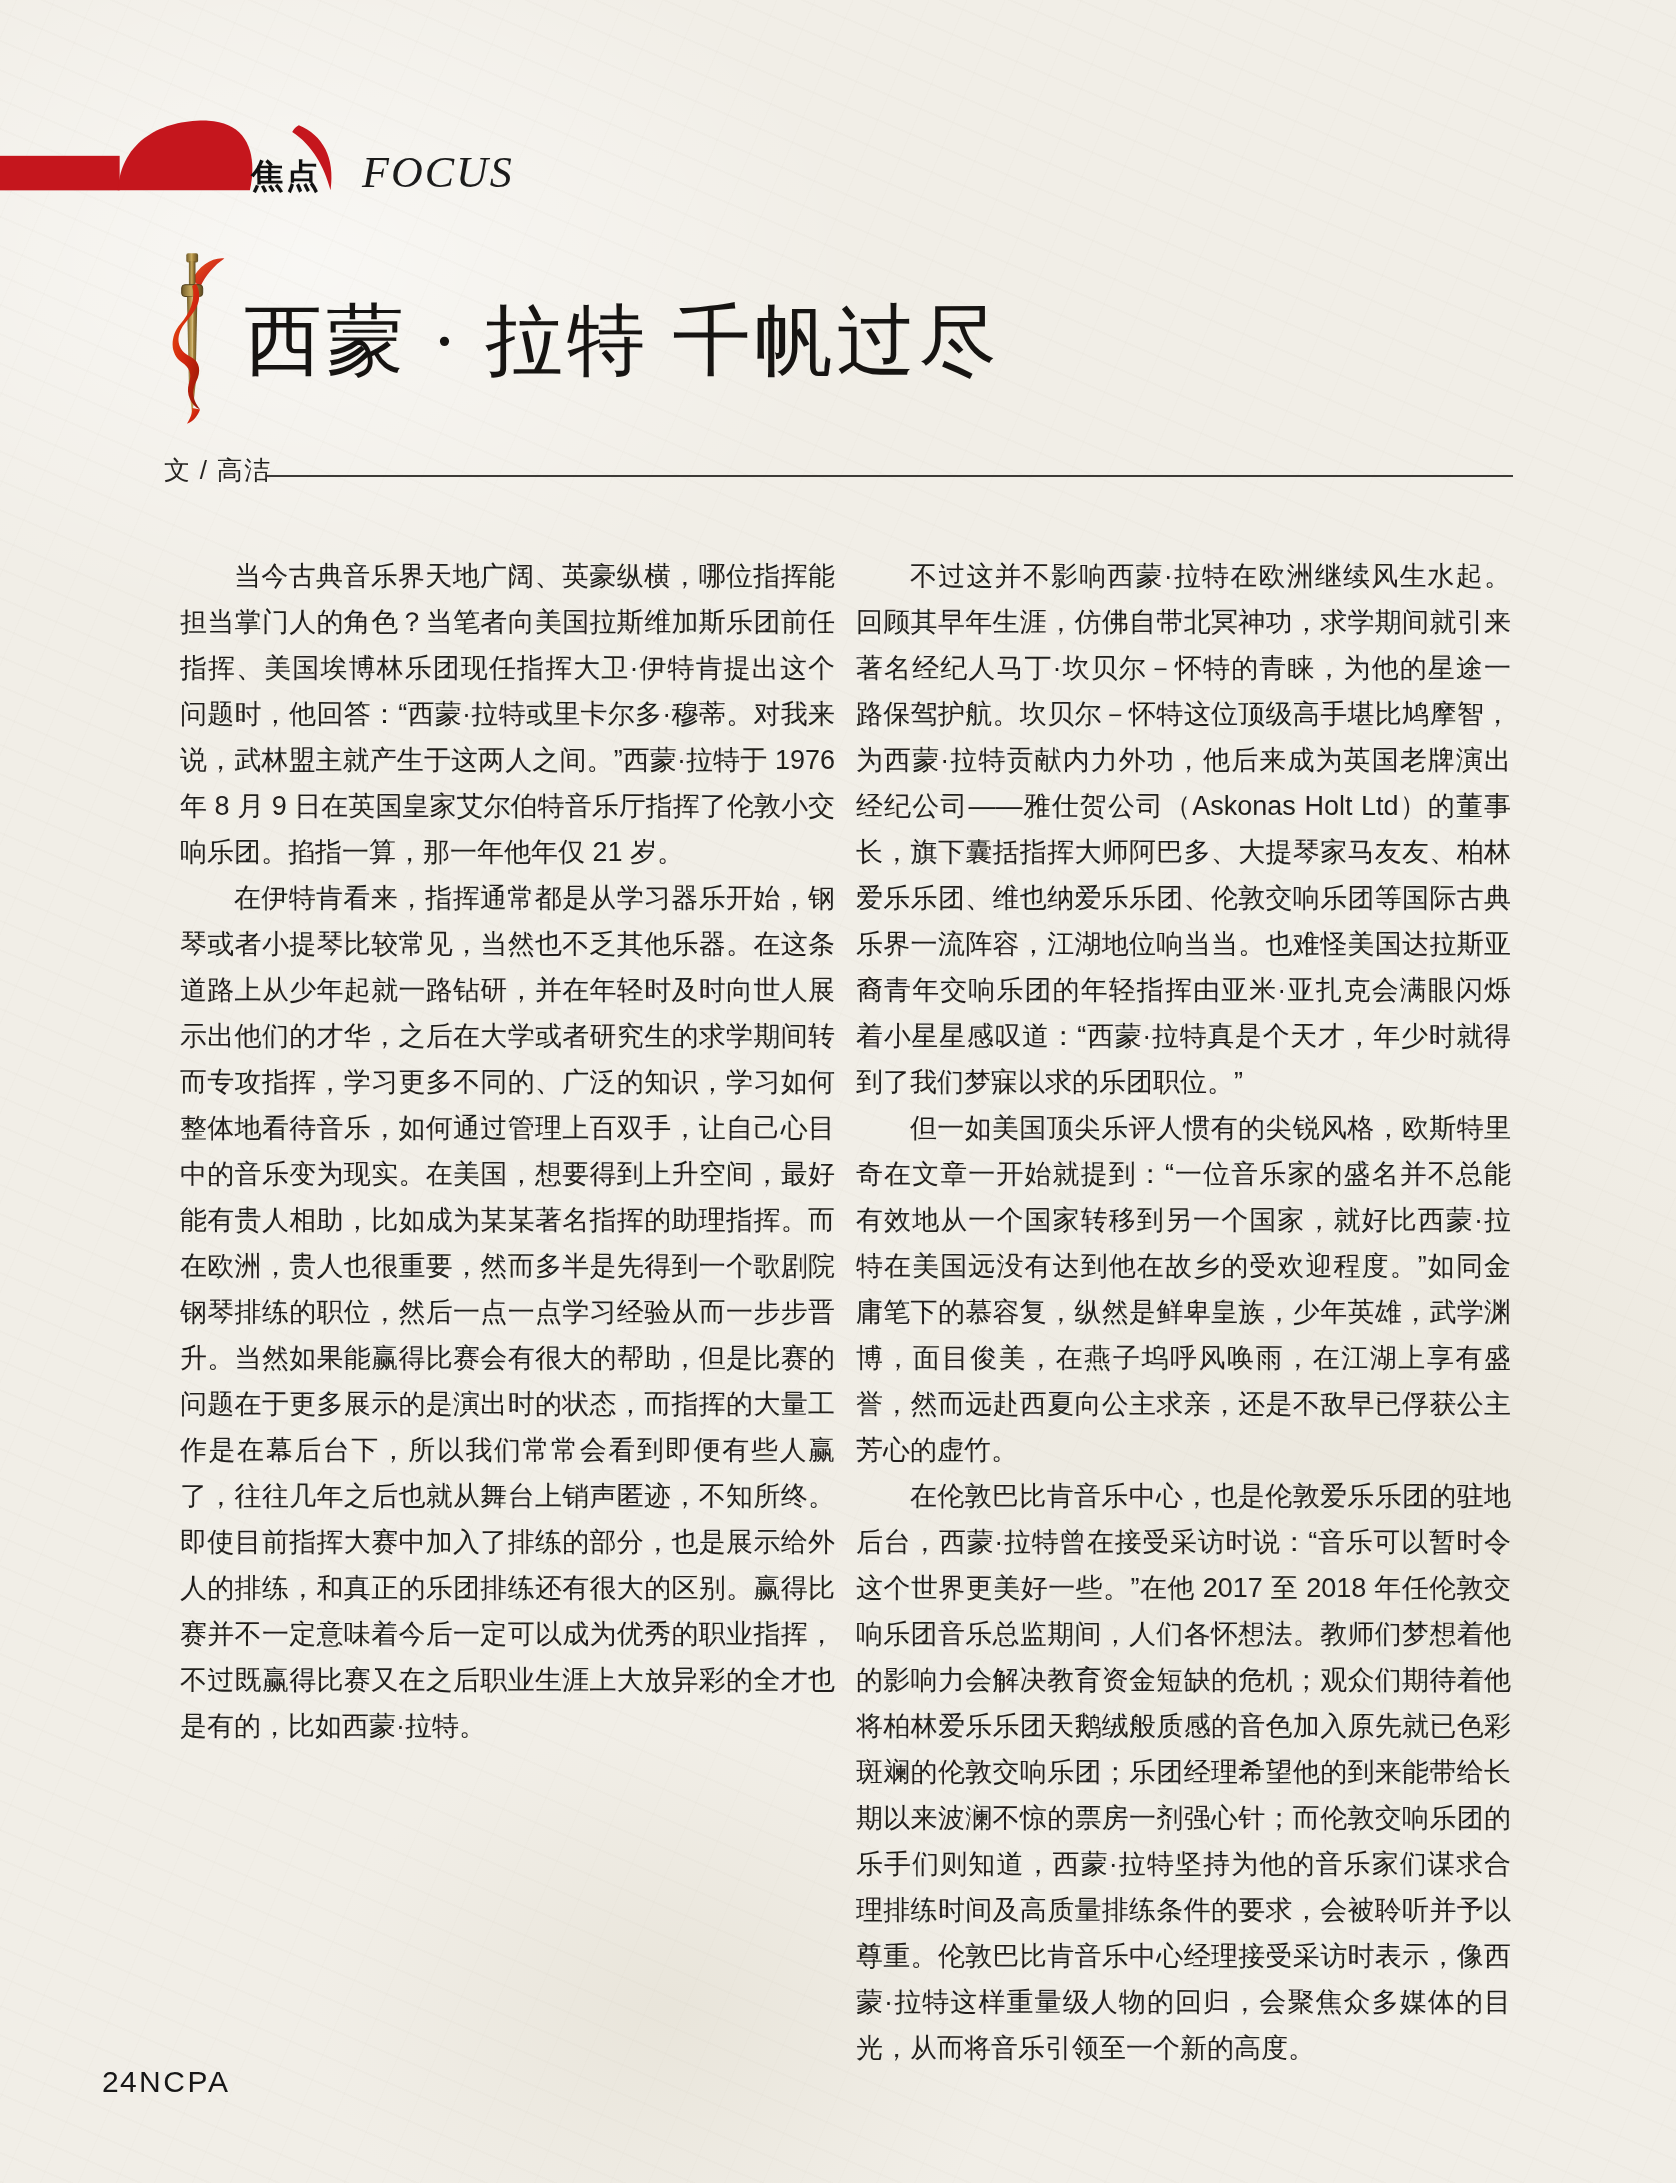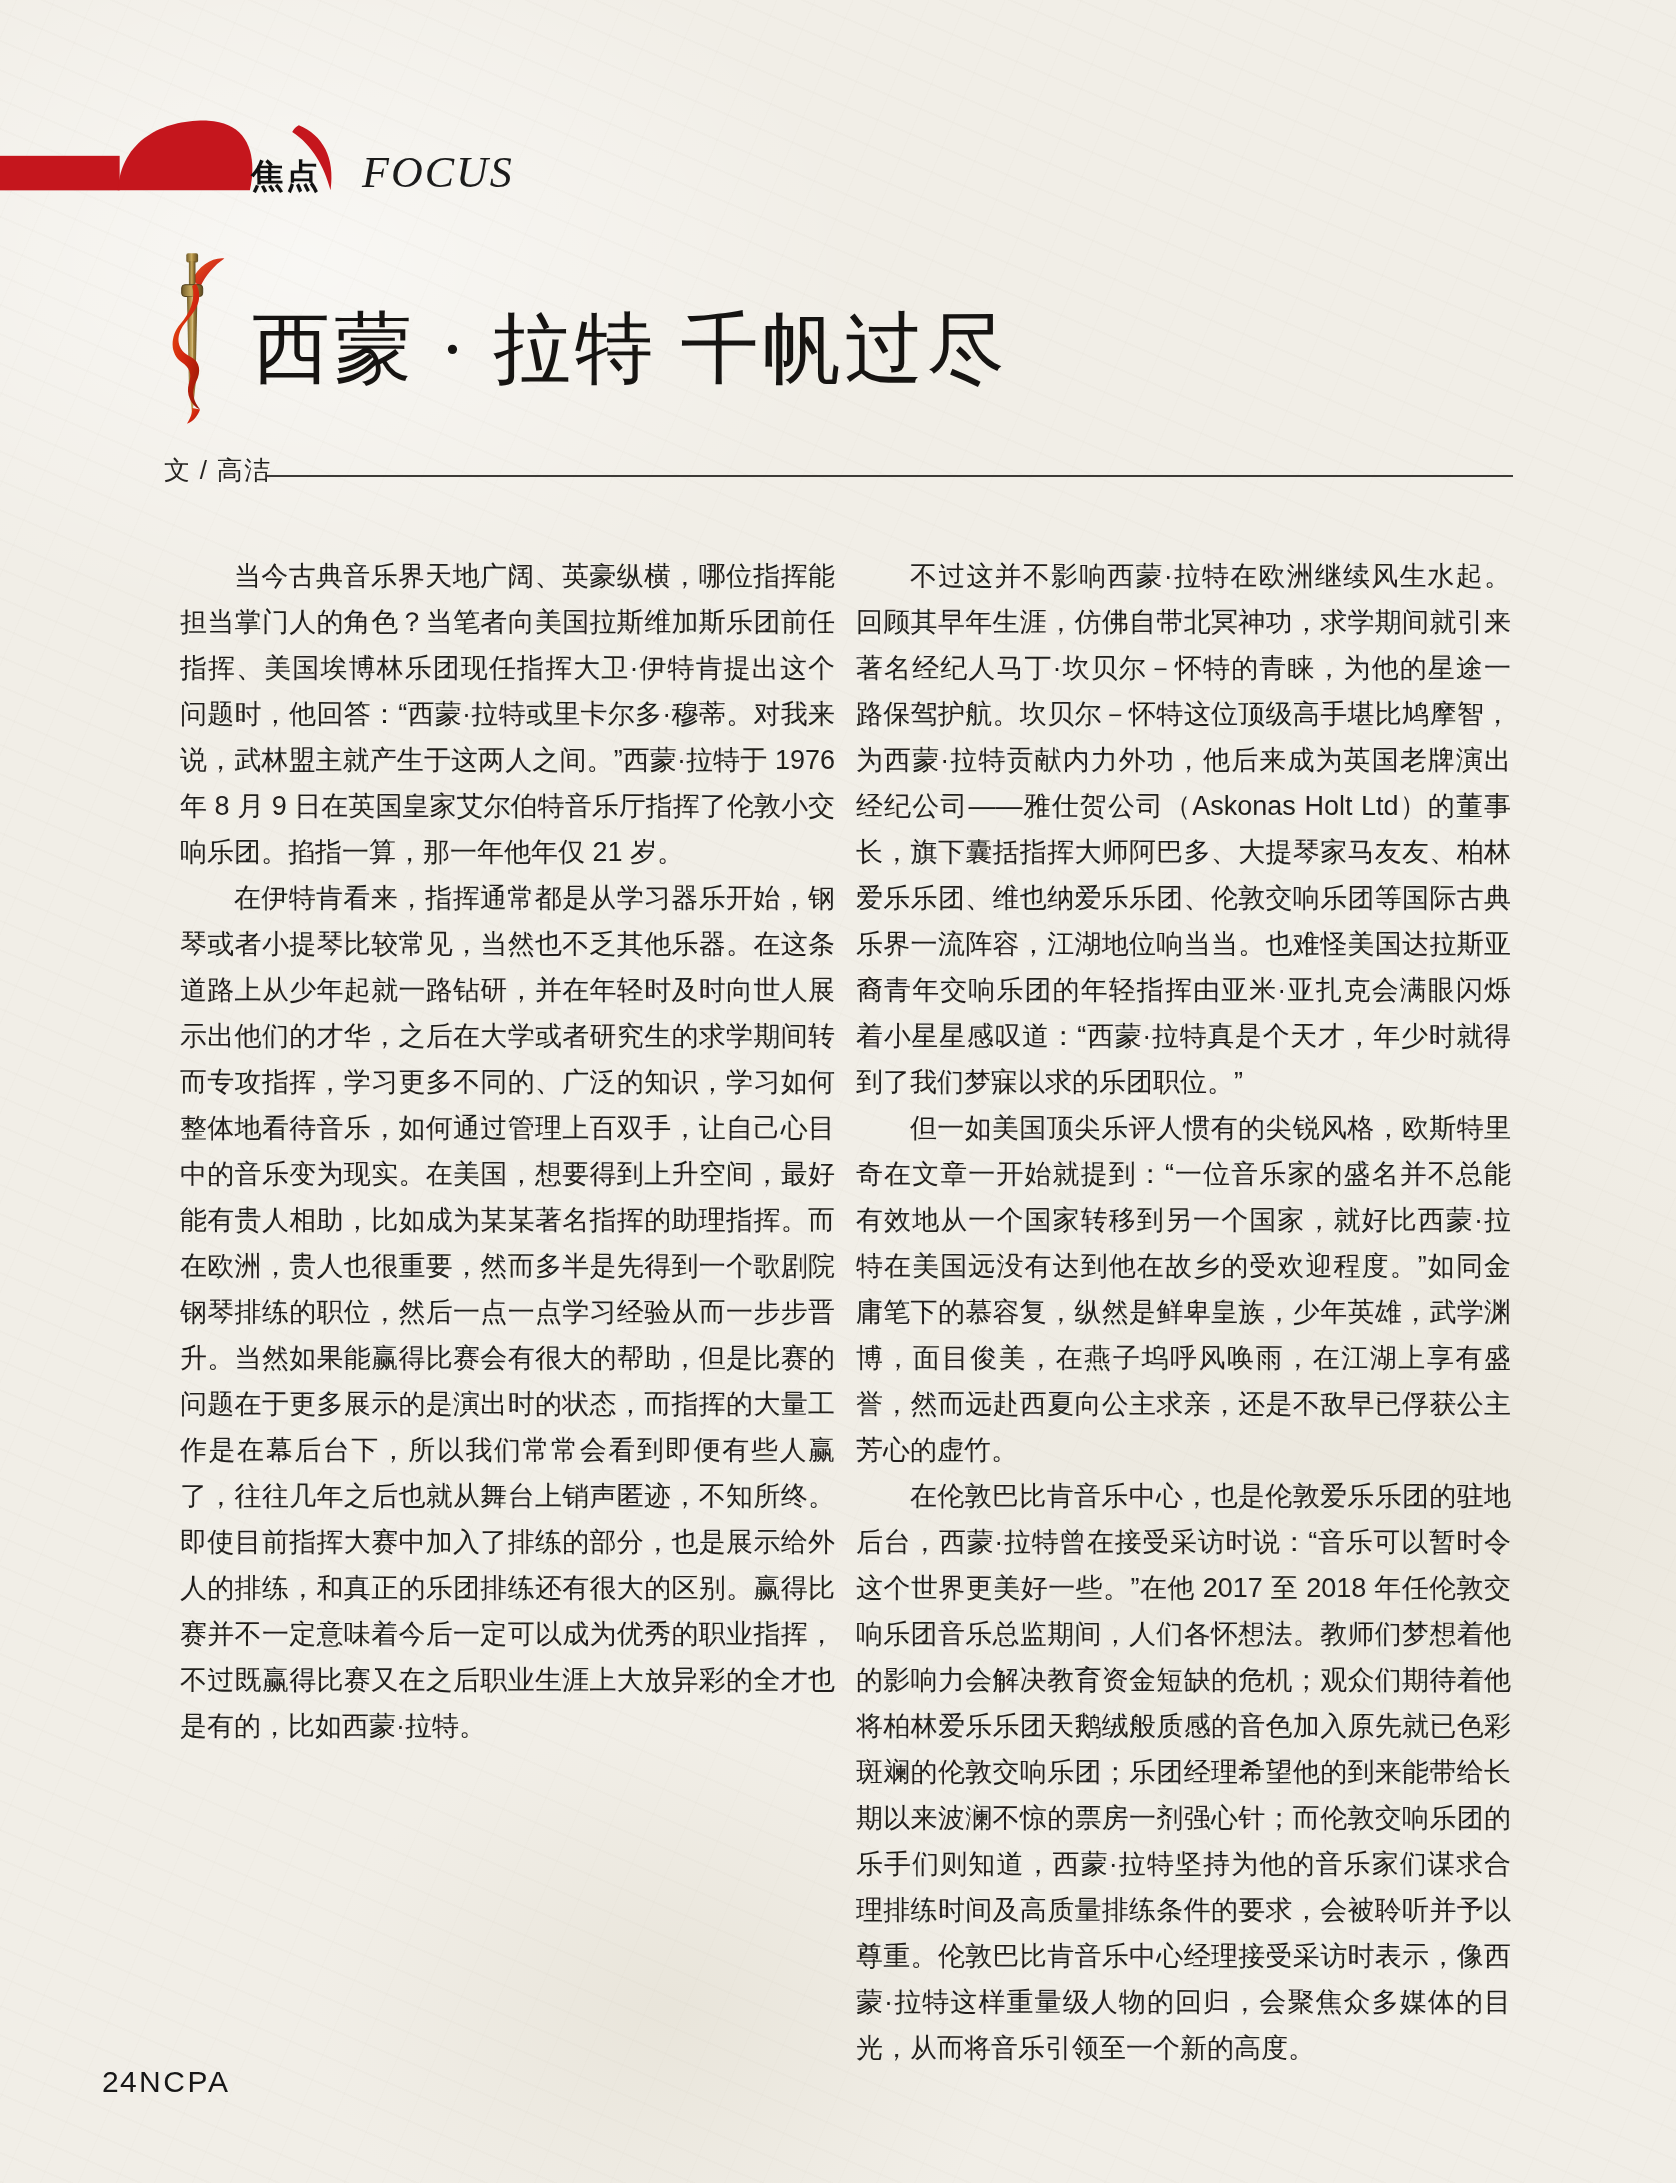--- a/index.html
+++ b/index.html
@@ -86,21 +86,21 @@
   <rect x="37" y="4" width="18" height="14" rx="3" fill="url(#gold)"></rect>
   <rect x="41" y="16" width="10" height="38" fill="url(#gold)"></rect>
   <rect x="30" y="52" width="32" height="18" rx="5" fill="url(#gold)" stroke="#4e3d1a" stroke-width="1.5"></rect>
 
   <path d="M38,70 L54,70 L51,205 L46,252 L41,205 Z" fill="url(#gold)" stroke="#4335155" stroke-width="1"></path>
   <path d="M46,70 L48,70 L46,250 Z" fill="#e8dcae" opacity=".6"></path>
 
   <path d="M52,50 C66,78 46,96 34,112 C20,131 22,152 44,162 C58,169 60,184 52,200 C44,216 48,230 58,242 C44,236 36,218 41,202 C46,188 42,178 30,170 C12,158 12,130 28,112 C42,96 52,74 46,54 Z" fill="url(#rib)"></path>
   <path d="M58,242 C54,252 48,260 38,264 C44,254 46,248 46,240 Z" fill="url(#rib)"></path>
 </svg>
-<h1 class="abs page-title" style="margin:16px;">西蒙 · 拉特 千帆过尽</h1>
+<h1 class="abs page-title" style="margin:8px;">西蒙 · 拉特 千帆过尽</h1>
 
 <div class="abs byline">文 / 高洁</div>
 <div class="abs byline-rule"></div>
 
 <div class="abs col col-left">
     <p class="para">当今古典音乐界天地广阔、英豪纵横，哪位指挥能担当掌门人的角色？当笔者向美国拉斯维加斯乐团前任指挥、美国埃博林乐团现任指挥大卫·伊特肯提出这个问题时，他回答：“西蒙·拉特或里卡尔多·穆蒂。对我来说，武林盟主就产生于这两人之间。”西蒙·拉特于 1976 年 8 月 9 日在英国皇家艾尔伯特音乐厅指挥了伦敦小交响乐团。掐指一算，那一年他年仅 21 岁。</p>
     <p class="para">在伊特肯看来，指挥通常都是从学习器乐开始，钢琴或者小提琴比较常见，当然也不乏其他乐器。在这条道路上从少年起就一路钻研，并在年轻时及时向世人展示出他们的才华，之后在大学或者研究生的求学期间转而专攻指挥，学习更多不同的、广泛的知识，学习如何整体地看待音乐，如何通过管理上百双手，让自己心目中的音乐变为现实。在美国，想要得到上升空间，最好能有贵人相助，比如成为某某著名指挥的助理指挥。而在欧洲，贵人也很重要，然而多半是先得到一个歌剧院钢琴排练的职位，然后一点一点学习经验从而一步步晋升。当然如果能赢得比赛会有很大的帮助，但是比赛的问题在于更多展示的是演出时的状态，而指挥的大量工作是在幕后台下，所以我们常常会看到即便有些人赢了，往往几年之后也就从舞台上销声匿迹，不知所终。即使目前指挥大赛中加入了排练的部分，也是展示给外人的排练，和真正的乐团排练还有很大的区别。赢得比赛并不一定意味着今后一定可以成为优秀的职业指挥，不过既赢得比赛又在之后职业生涯上大放异彩的全才也是有的，比如西蒙·拉特。</p>
   </div>
 <div class="abs col col-right">
     <p class="para">不过这并不影响西蒙·拉特在欧洲继续风生水起。回顾其早年生涯，仿佛自带北冥神功，求学期间就引来著名经纪人马丁·坎贝尔－怀特的青睐，为他的星途一路保驾护航。坎贝尔－怀特这位顶级高手堪比鸠摩智，为西蒙·拉特贡献内力外功，他后来成为英国老牌演出经纪公司——雅仕贺公司（Askonas Holt Ltd）的董事长，旗下囊括指挥大师阿巴多、大提琴家马友友、柏林爱乐乐团、维也纳爱乐乐团、伦敦交响乐团等国际古典乐界一流阵容，江湖地位响当当。也难怪美国达拉斯亚裔青年交响乐团的年轻指挥由亚米·亚扎克会满眼闪烁着小星星感叹道：“西蒙·拉特真是个天才，年少时就得到了我们梦寐以求的乐团职位。”</p>

